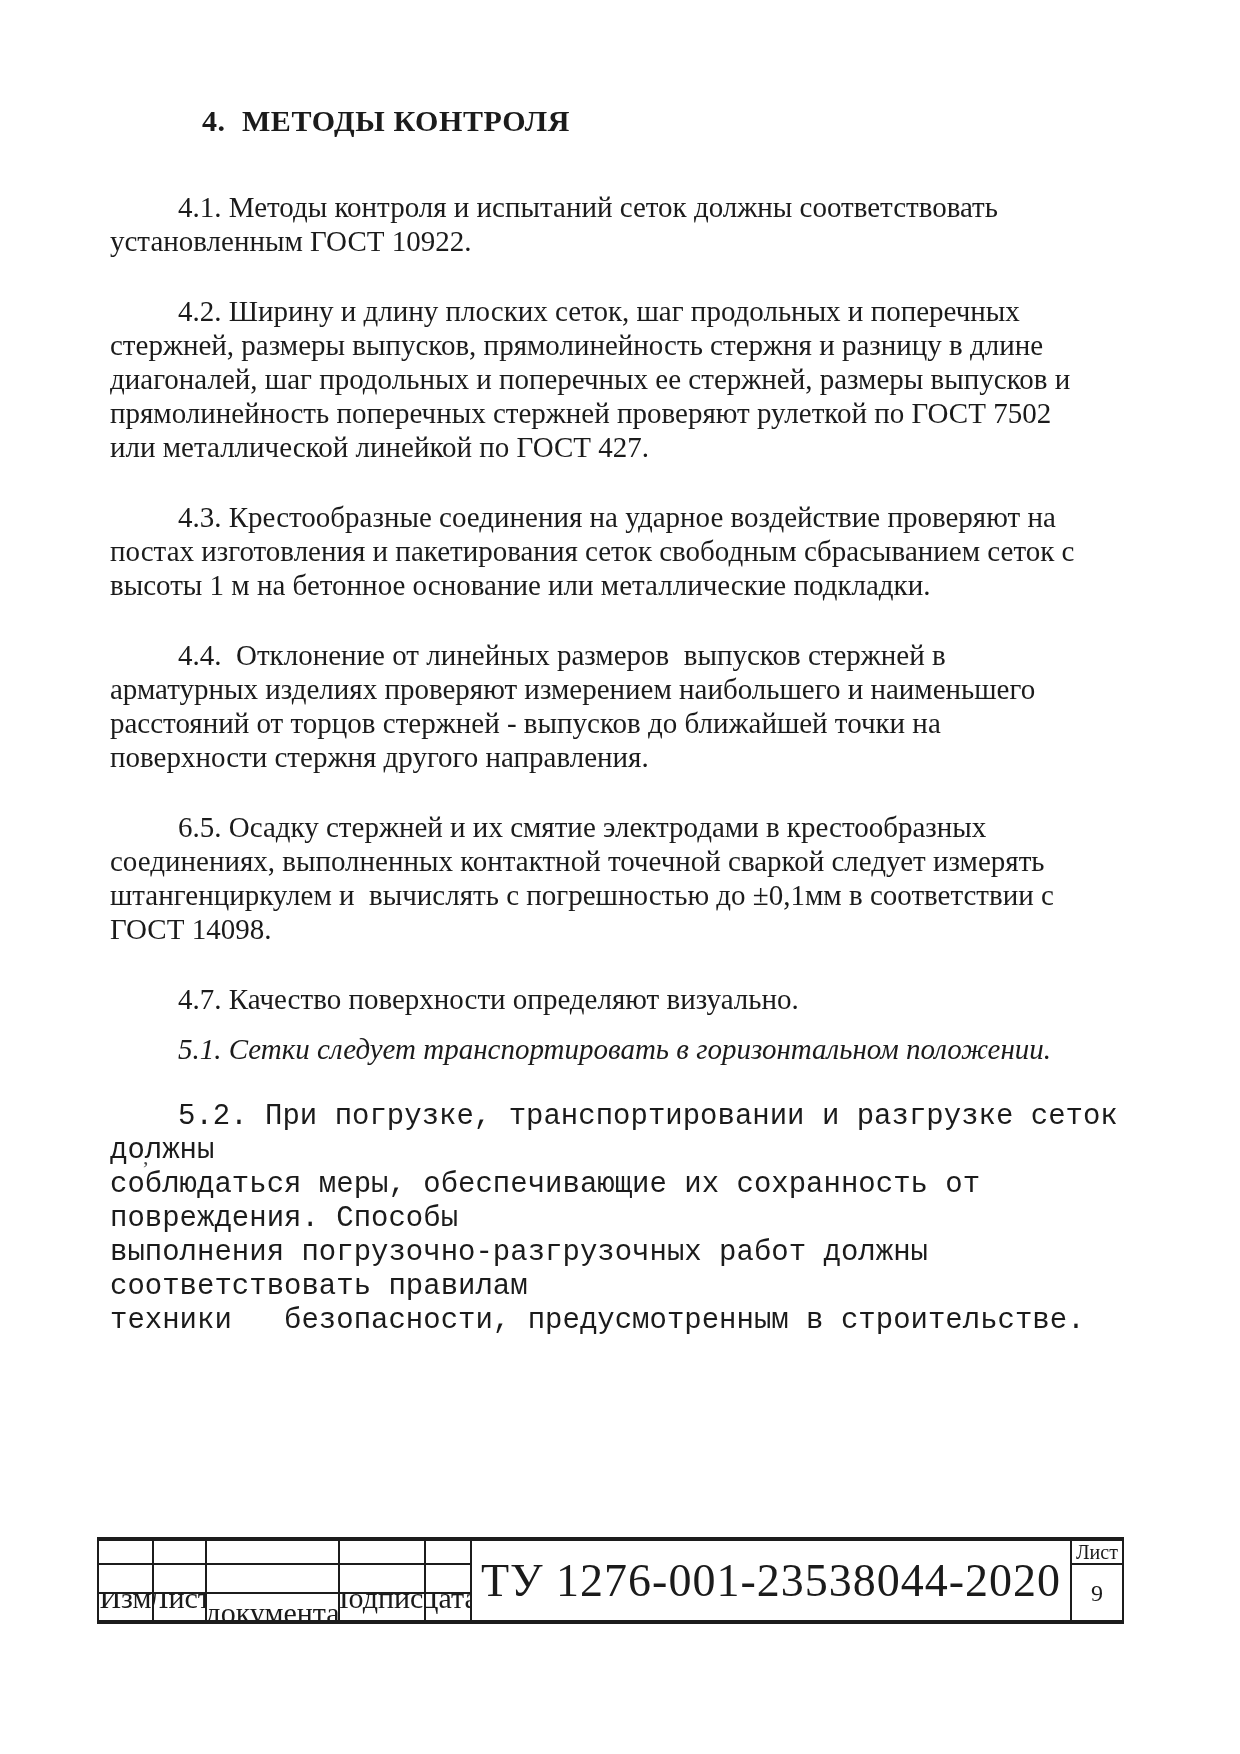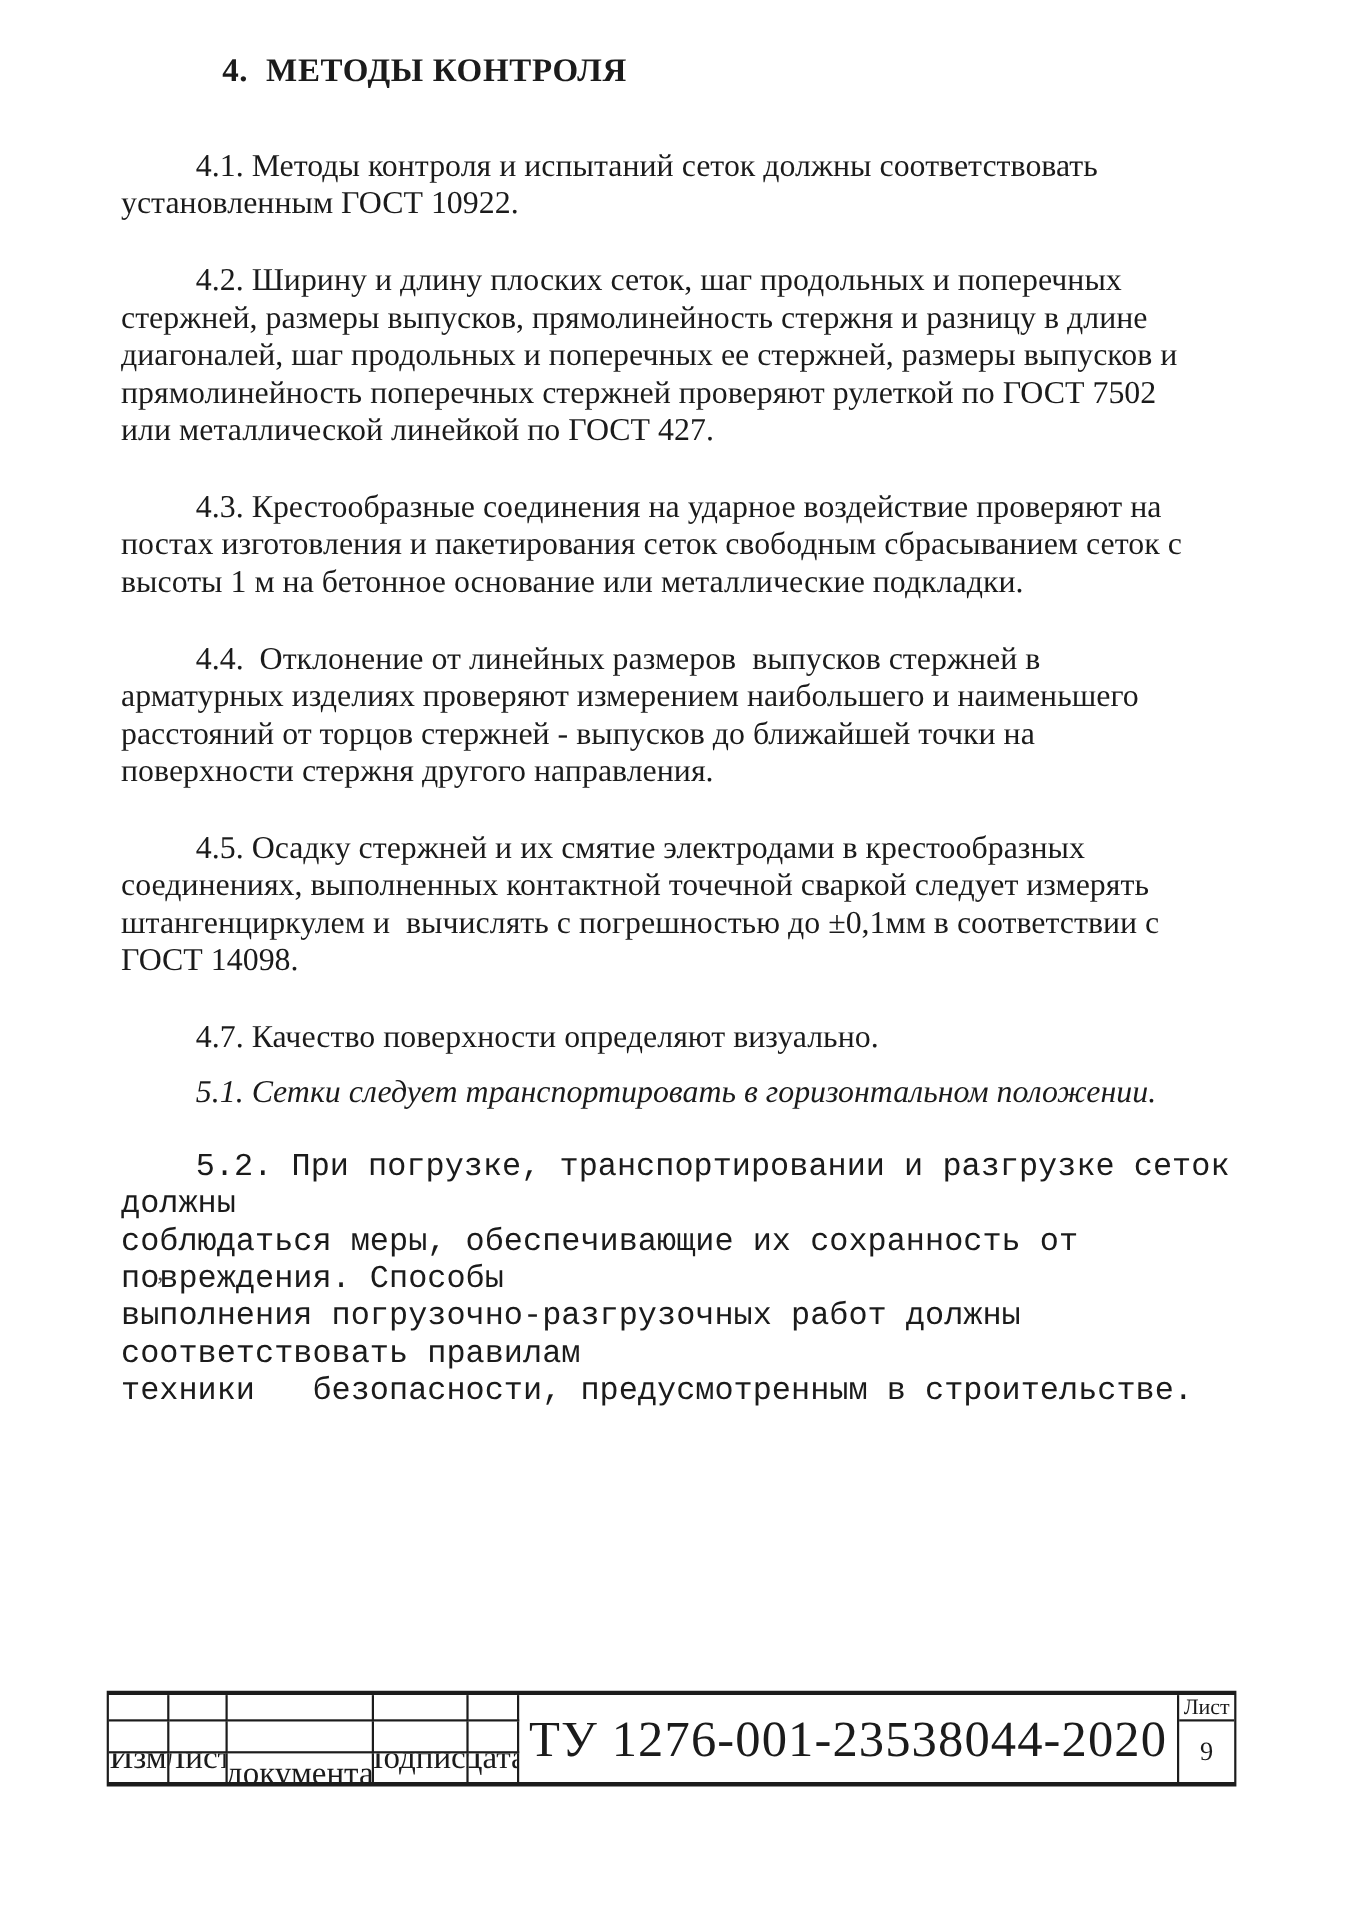--- a/index.html
+++ b/index.html
@@ -12,21 +12,21 @@
     font-family: "Liberation Serif", serif;
     color: #1b1b1b;
     overflow: hidden;
   }
   
   .content {
     position: absolute;
     left: 110px;
     top: 0;
     width: 1045px;
-    padding-top: 48px;
+    padding-top: 104px;
     font-size: 29px;
     line-height: 34px;
   }
   .para {
     white-space: pre-wrap;
     text-indent: 68px;
     margin: 0 0 36px 0;
   }
   .para.tight-after { margin-bottom: 16px; }
   .para.small-after { margin-bottom: 34px; font-style: italic; }
@@ -108,21 +108,21 @@
 
     <div class="para">4.3. Крестообразные соединения на ударное воздействие проверяют на
 постах изготовления и пакетирования сеток свободным сбрасыванием сеток с
 высоты 1 м на бетонное основание или металлические подкладки.</div>
 
     <div class="para">4.4.  Отклонение от линейных размеров  выпусков стержней в
 арматурных изделиях проверяют измерением наибольшего и наименьшего
 расстояний от торцов стержней - выпусков до ближайшей точки на
 поверхности стержня другого направления.</div>
 
-    <div class="para">4.5. Осадку стержней и их смятие электродами в крестообразных
+    <div class="para">6.5. Осадку стержней и их смятие электродами в крестообразных
 соединениях, выполненных контактной точечной сваркой следует измерять
 штангенциркулем и  вычислять с погрешностью до ±0,1мм в соответствии с
 ГОСТ 14098.</div>
 
 
     <div class="para tight-after">4.7. Качество поверхности определяют визуально.</div>
 
 
     <div class="para small-after">5.1. Сетки следует транспортировать в горизонтальном положении.</div>
 

